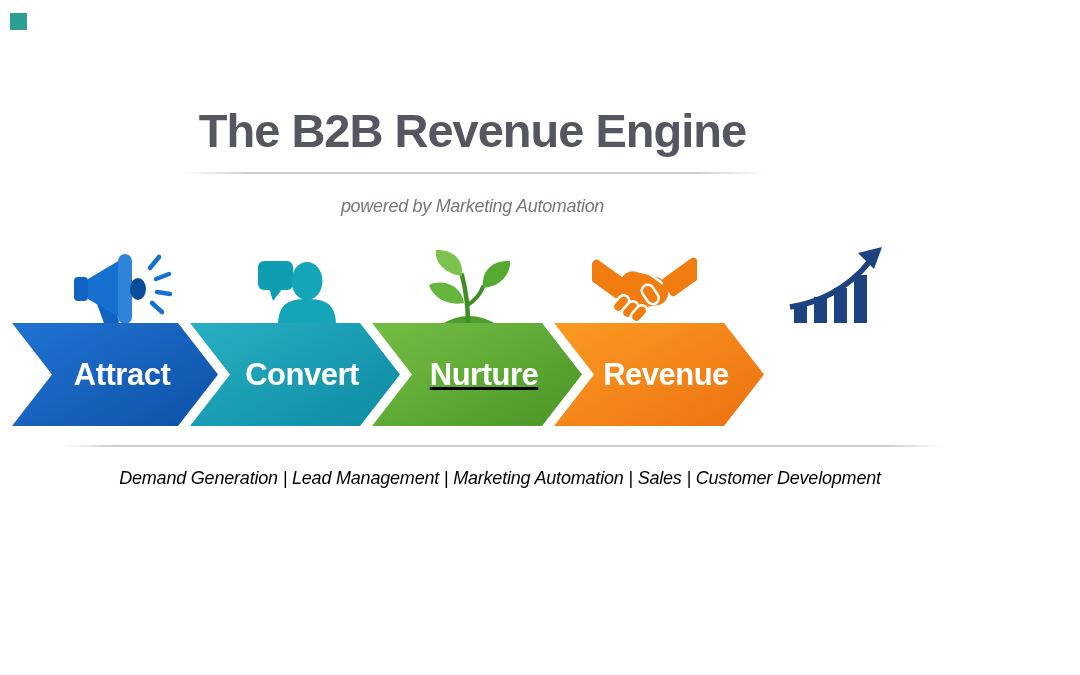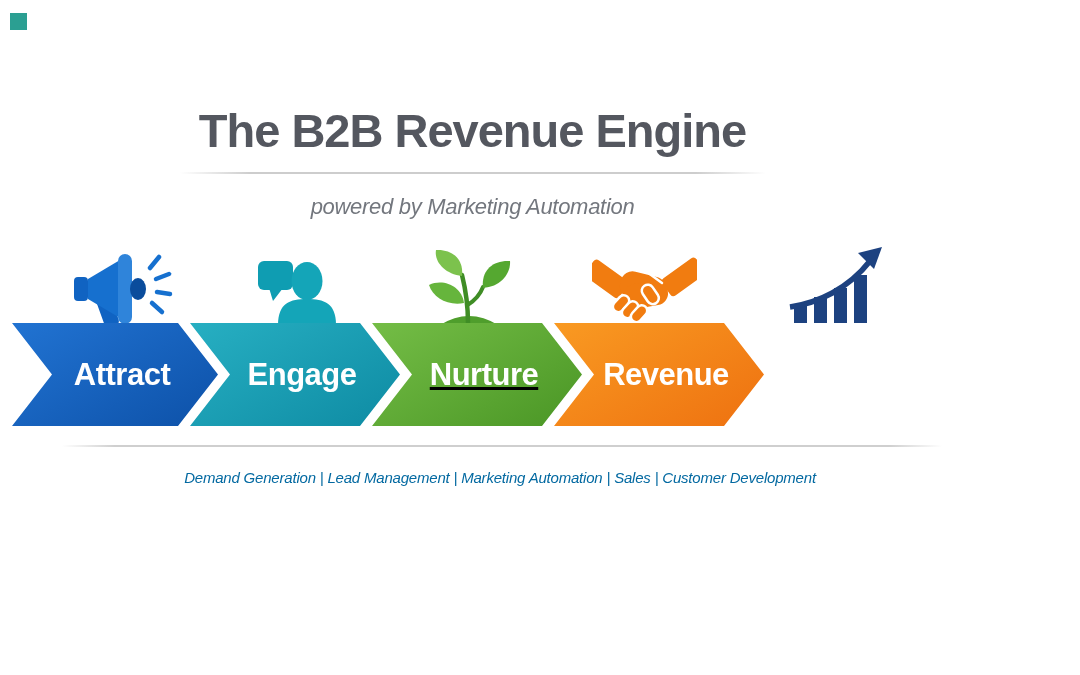--- a/index.html
+++ b/index.html
@@ -7,21 +7,21 @@
               font-family:"Liberation Sans","DejaVu Sans",sans-serif; }
   #canvas { position:relative; width:1080px; height:589px; background:#ffffff; }
 
   .corner-mark { position:absolute; left:10px; top:13px; width:17px; height:17px; }
 
   .title { position:absolute; left:0; top:104px; width:945px; text-align:center;
            font-size:47px; line-height:54px; font-weight:bold; color:#54575f; letter-spacing:-1px; }
   .title-divider { position:absolute; left:180px; top:172px; width:586px; height:2px;
            background:linear-gradient(90deg, rgba(205,205,205,0), #cdcdcd 12%, #cdcdcd 88%, rgba(205,205,205,0)); }
   .subtitle { position:absolute; left:0; top:191px; width:945px; text-align:center;
-           font-size:22px; line-height:31px; font-style:italic; color:#73777e; letter-spacing:-0.3px; }
+           font-size:18px; line-height:31px; font-style:italic; color:#73777e; letter-spacing:-0.3px; }
 
   .icon { position:absolute; }
   #icon-megaphone { left:70px;  top:248px; }
   #icon-person    { left:256px; top:255px; }
   #icon-sprout    { left:424px; top:249px; }
   #icon-handshake { left:592px; top:256px; }
   #icon-growth    { left:788px; top:245px; }
 
   .band { position:absolute; left:12px; top:323px; width:935px; height:103px; }
   .stage { position:absolute; top:0; height:103px; display:flex; align-items:center;
@@ -29,21 +29,21 @@
   .stage .label { color:#ffffff; font-size:31px; font-weight:bold; letter-spacing:-0.5px; }
   #seg0 { left:0;     width:206px; clip-path:polygon(0 0,166px 0,206px 51.5px,166px 103px,0 103px,40px 51.5px); }
   #seg1 { left:178px; width:210px; clip-path:polygon(0 0,170px 0,210px 51.5px,170px 103px,0 103px,40px 51.5px); }
   #seg2 { left:360px; width:210px; clip-path:polygon(0 0,170px 0,210px 51.5px,170px 103px,0 103px,40px 51.5px);text-decoration:underline; }
   #seg3 { left:542px; width:210px; clip-path:polygon(0 0,170px 0,210px 51.5px,170px 103px,0 103px,40px 51.5px); }
   #seg4 { left:724px; width:211px; clip-path:polygon(0 0,171px 0,211px 51.5px,171px 103px,0 103px,40px 51.5px); }
 
   .footer-divider { position:absolute; left:62px; top:445px; width:880px; height:1.5px;
            background:linear-gradient(90deg, rgba(207,207,207,0), #cfcfcf 6%, #cfcfcf 94%, rgba(207,207,207,0)); }
   .footer-caption { position:absolute; left:0; top:461px; width:1000px; text-align:center;
-           font-size:15px; line-height:34px; font-style:italic; color:#0369a1; letter-spacing:-0.2px; }
+           font-size:18px; line-height:34px; font-style:italic; color:#000000; letter-spacing:-0.2px; }
 </style>
 </head>
 <body>
 
 <div id="canvas">
 
   <div class="corner-mark" style="background: rgb(43, 159, 146);"></div>
 
   <div class="title">The B2B Revenue Engine</div>
   <div class="title-divider"></div>
@@ -104,21 +104,21 @@
     </g>
     <path d="M2 62 C30 58 60 44 82 16" stroke="#1d4280" stroke-width="5.5" fill="none"></path>
     <path d="M94 2 L70 8 L86 24 Z" fill="#1d4280"></path>
   </svg>
 
   <div class="band">
     <div id="seg0" class="stage" style="background: linear-gradient(150deg, rgb(33, 115, 210) 0%, rgb(13, 81, 168) 100%); text-align: center;">
       <span class="label">Attract</span>
     </div>
     <div id="seg1" class="stage" style="background: linear-gradient(150deg, rgb(39, 175, 194) 0%, rgb(14, 139, 163) 100%);">
-      <span class="label">Engage</span>
+      <span class="label">Convert</span>
     </div>
     <div id="seg2" class="stage" style="background: linear-gradient(150deg, rgb(116, 189, 70) 0%, rgb(74, 150, 37) 100%);">
       <span class="label">Nurture</span>
     </div>
     <div id="seg3" class="stage" style="background: linear-gradient(150deg, rgb(249, 154, 34) 0%, rgb(238, 113, 16) 100%);">
       <span class="label">Revenue</span>
     </div>
   </div>
 
   <div class="footer-divider"></div>

